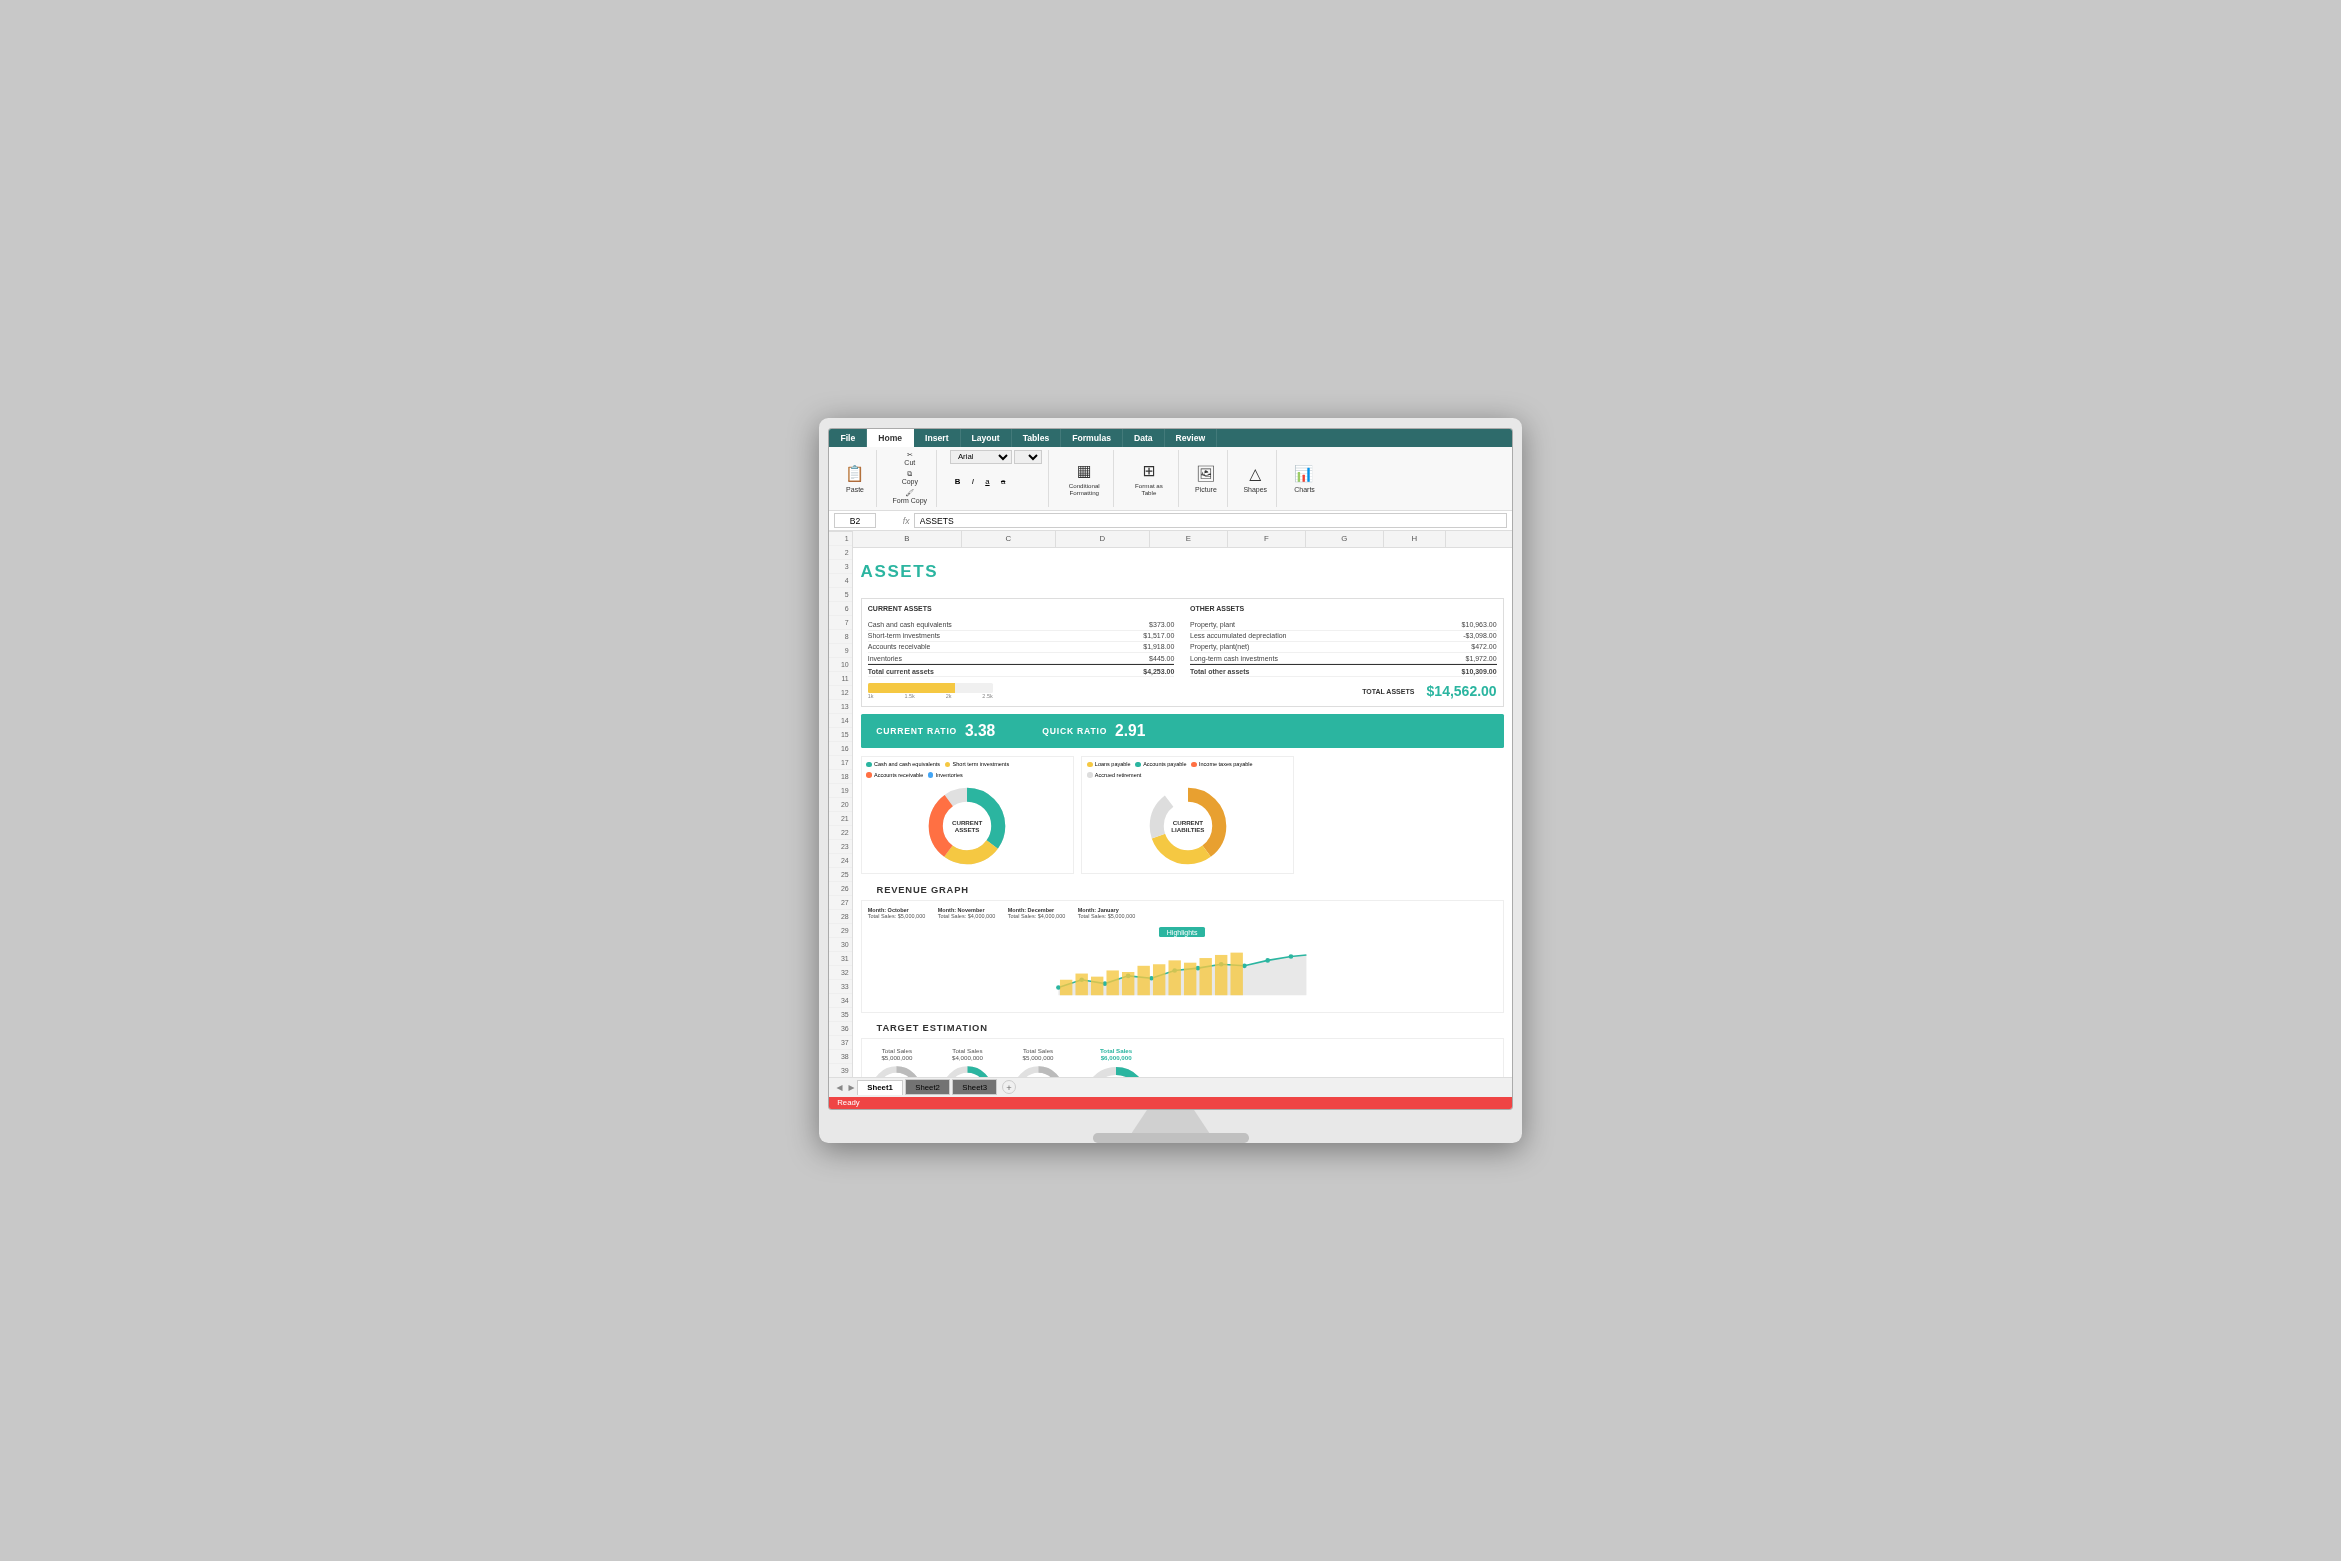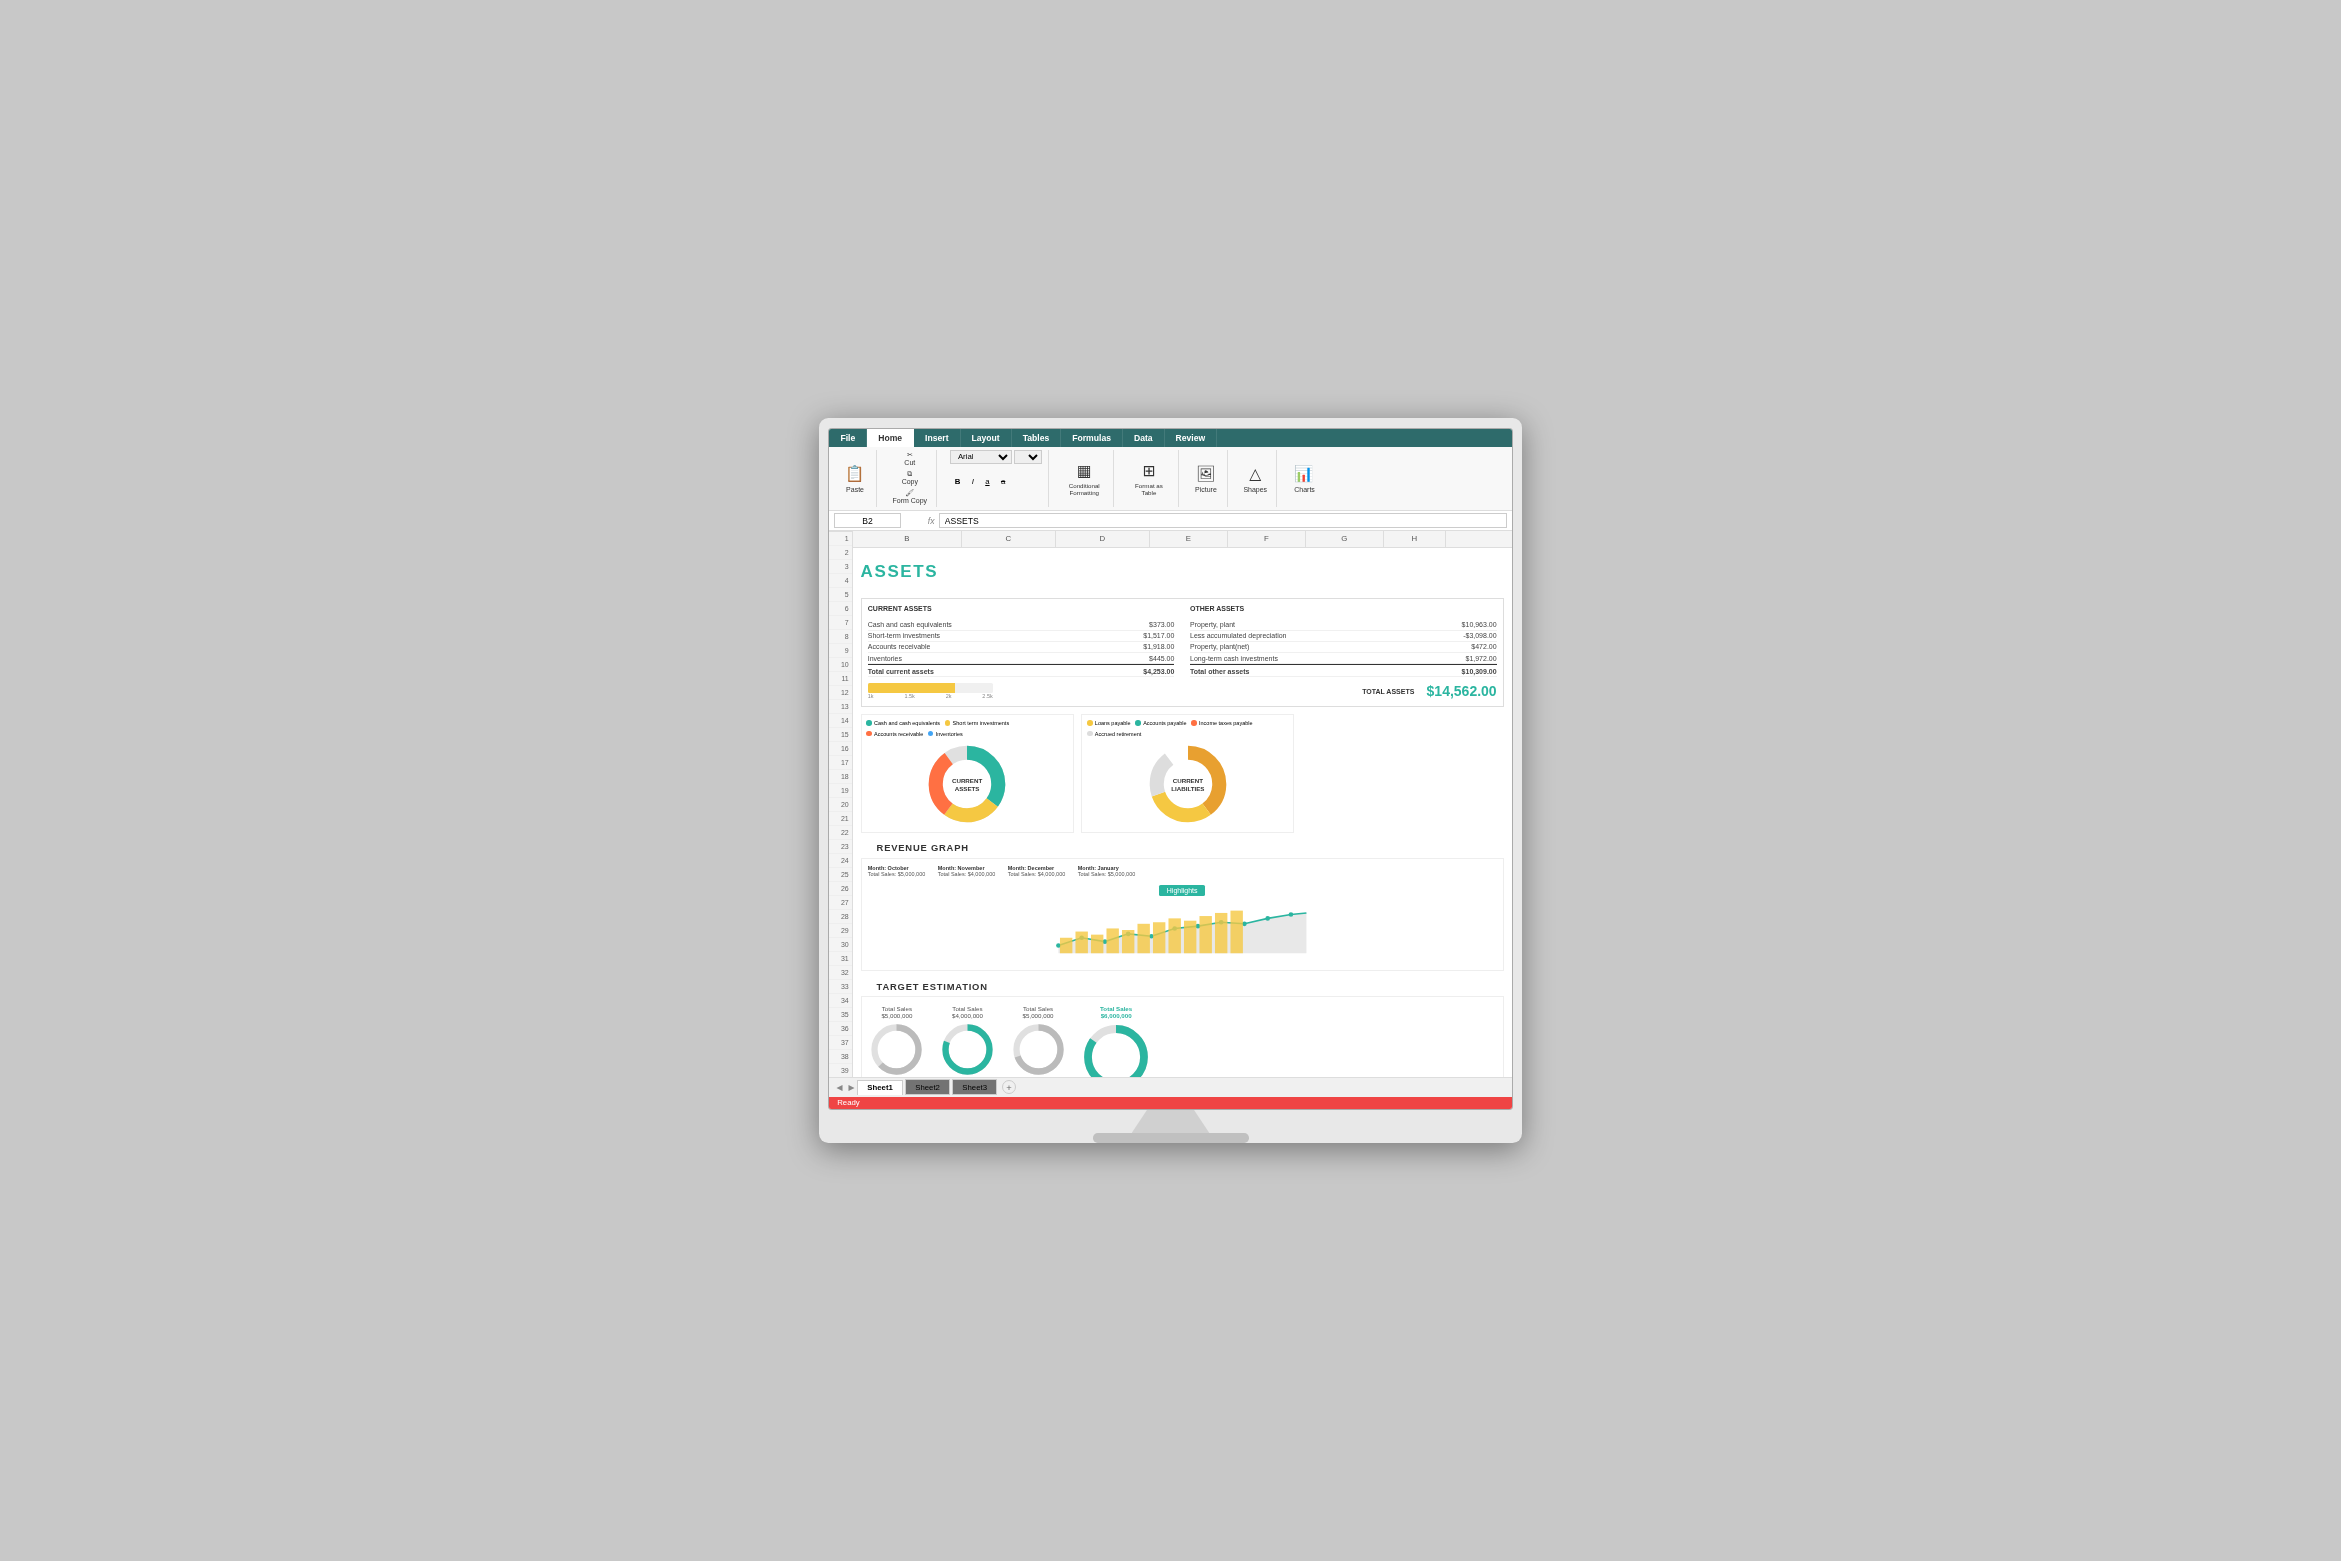--- a/index.html
+++ b/index.html
@@ -86,21 +86,21 @@
     .formula-bar {
       display: flex;
       align-items: center;
       background: #fff;
       border-bottom: 0.8px solid #ddd;
       padding: 1.6px 4.7px;
       font-size: 8.6px;
       gap: 4.7px;
     }
     .cell-ref {
-      width: 67px;
+      width: 42px;
       border: 0.8px solid #ccc;
       padding: 1.6px 3.1px;
       font-size: 8.6px;
       text-align: center;
     }
     .formula-input {
       flex: 1;
       border: 0.8px solid #ccc;
       padding: 1.6px 4.7px;
       font-size: 8.6px;
@@ -634,20 +634,30 @@
                   <span>2.5k</span>
                 </div>
               </div>
               <div style="flex:1; display:flex; align-items:center; justify-content:flex-end; gap:6px;">
                 <span class="total-assets-label">TOTAL ASSETS</span>
                 <span class="total-assets-value">$14,562.00</span>
               </div>
             </div>
           </div>
 
+          <div class="ratio-section" style="margin-top:7.8px;">
+            <div class="ratio-item">
+              <span class="ratio-label">CURRENT RATIO</span>
+              <span class="ratio-value">3.38</span>
+            </div>
+            <div class="ratio-item">
+              <span class="ratio-label">QUICK RATIO</span>
+              <span class="ratio-value">2.91</span>
+            </div>
+          </div>
 
           <div style="display:flex; gap:7.8px; margin-top:7.8px;">
 
             <div style="flex:1; padding:4.7px; border:0.8px solid #eee;">
               <div class="chart-legend">
                 <div class="legend-item">
                   <div class="legend-dot" style="background:#2bb5a0;"></div>
                   <span>Cash and cash equivalents</span>
                 </div>
                 <div class="legend-item">

